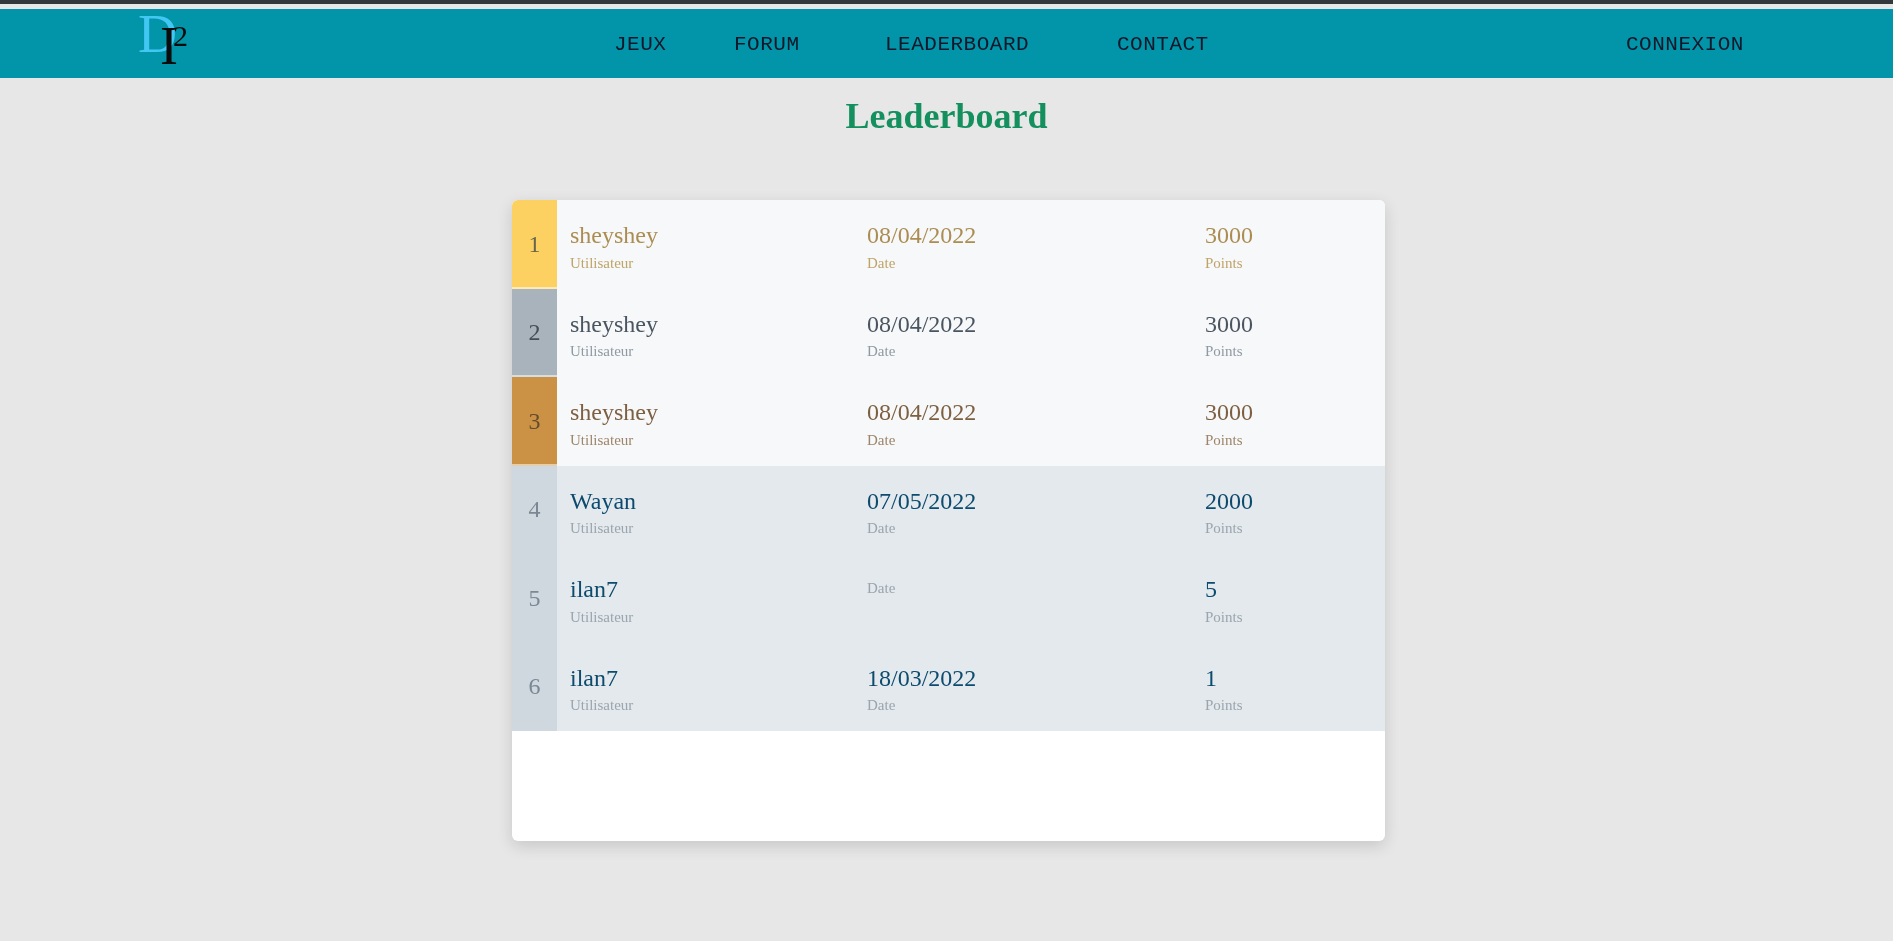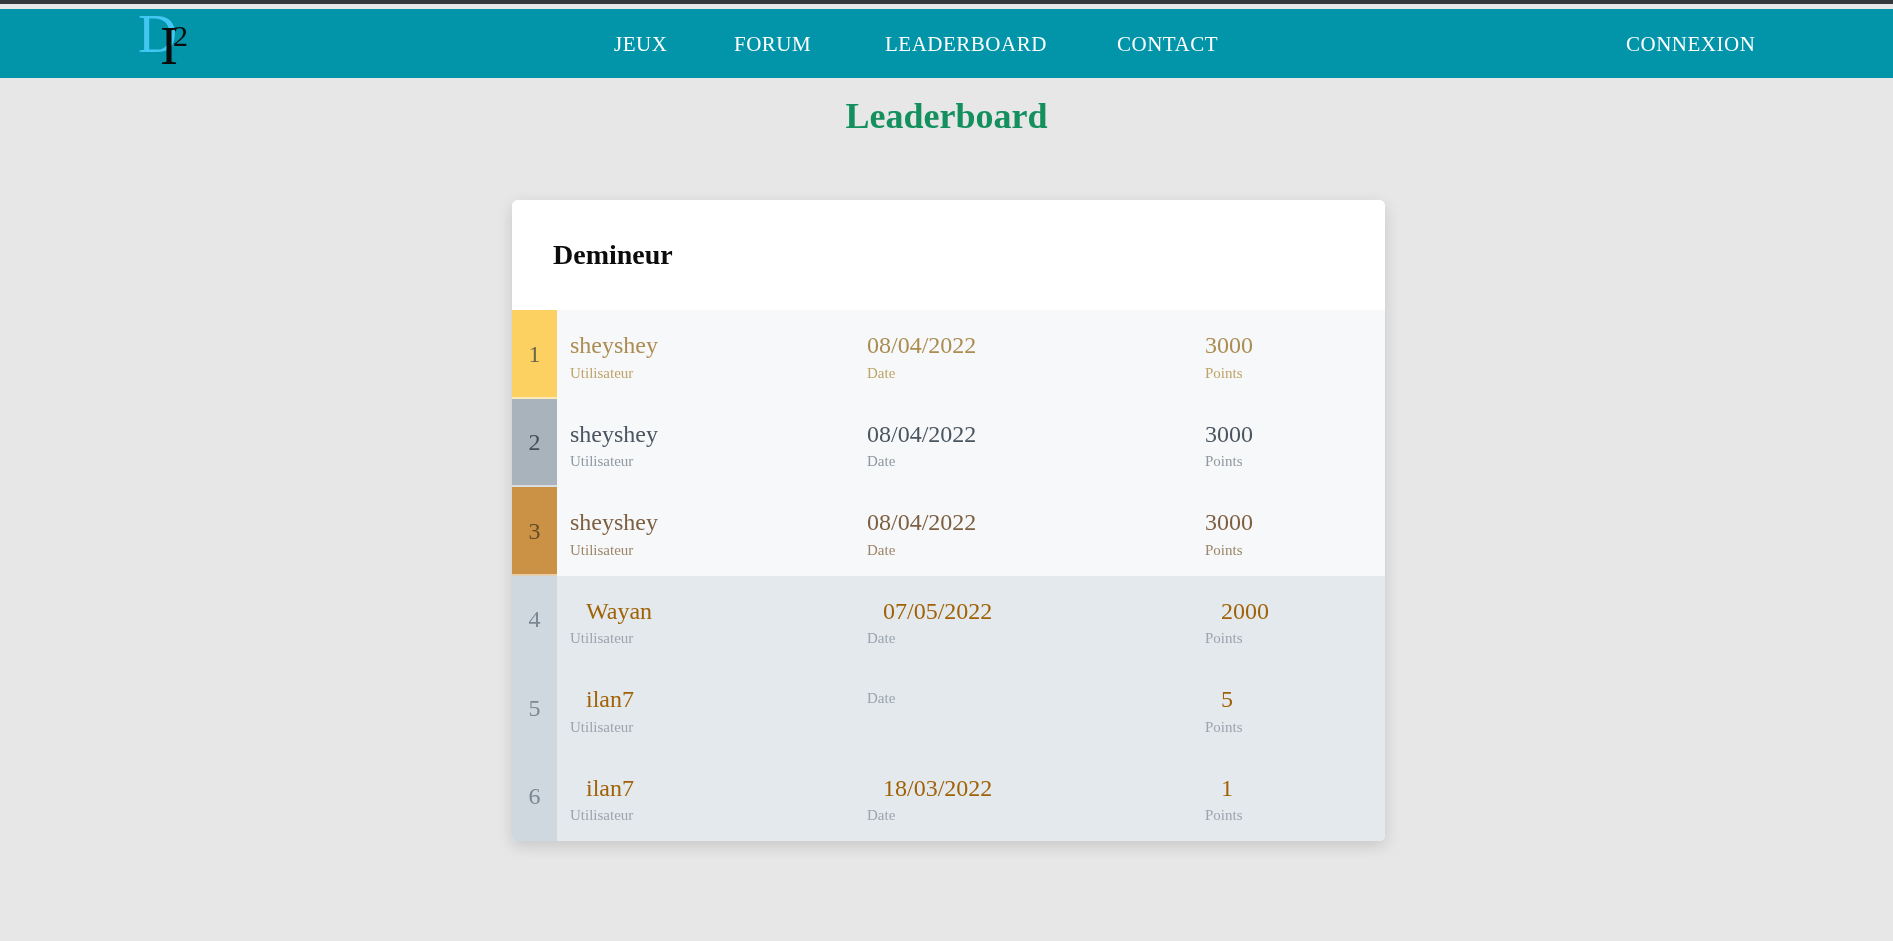--- a/index.html
+++ b/index.html
@@ -21,22 +21,22 @@
   }
   .logo {
     position:absolute; left:138px; top:-2px;
     cursor:pointer; white-space:nowrap; line-height:1;
   }
   .logo-d { font-size:54px; color:#41c7f2; }
   .logo-i { font-size:54px; color:#0b0b0b; margin-left:-17px; position:relative; top:12px; }
   .logo-sup { font-size:30px; color:#0b0b0b; position:relative; top:-6px; margin-left:-5px; }
   .nav-link {
     position:absolute; top:50%; transform:translateY(-50%);
-    color:#ffffff; font-size:21px; letter-spacing:.5px;
-    text-decoration:none; cursor:pointer; white-space:nowrap;
+    color:#0f172a; font-size:21px; letter-spacing:.5px;
+    text-decoration:none; cursor:pointer; white-space:nowrap;font-family:Liberation Mono, monospace;
   }
   .nav-jeux        { left:614px; }
   .nav-forum       { left:734px; }
   .nav-leaderboard { left:885px; }
   .nav-contact     { left:1117px; }
   .nav-connexion   { left:1626px; }
   
   .page-title {
     position:absolute; top:95px; left:0; width:100%;
     text-align:center; font-size:36px; font-weight:bold;
@@ -75,21 +75,21 @@
   .tier-gold   .rank { background:#fcd162; color:#67664d; box-shadow:inset 0 -2px 0 rgba(255,255,255,.55); }
   .tier-silver .rank { background:#a9b3bb; color:#434e58; box-shadow:inset 0 -2px 0 rgba(255,255,255,.55); }
   .tier-bronze .rank { background:#cb9246; color:#644c2b; box-shadow:inset 0 -2px 0 rgba(255,255,255,.55); }
   .tier-muted  .rank { background:#ced8de; color:#7b8893; }
   .tier-gold   .main { color:#ab8d51; }
   .tier-gold   .label { color:#bfa468; }
   .tier-silver .main { color:#4a5560; }
   .tier-silver .label { color:#8f99a1; }
   .tier-bronze .main { color:#7d5f41; }
   .tier-bronze .label { color:#9d8569; }
-  .tier-muted  .main { color:#a16207;margin-left:16px; }
+  .tier-muted  .main { color:#0c4a6e; }
   .tier-muted  .label { color:#9ba5ae; }
 </style>
 </head>
 <body>
 
 <div class="topstrip"></div>
 
 <header class="navbar">
   <div class="logo">
     <span class="logo-d">D</span><span class="logo-i">I</span><span class="logo-sup">2</span>
@@ -97,23 +97,20 @@
   <a class="nav-link nav-jeux">JEUX</a>
   <a class="nav-link nav-forum">FORUM</a>
   <a class="nav-link nav-leaderboard">LEADERBOARD</a>
   <a class="nav-link nav-contact">CONTACT</a>
   <a class="nav-link nav-connexion">CONNEXION</a>
 </header>
 
 <h1 class="page-title">Leaderboard</h1>
 
 <section class="card">
-  <div class="card-header">
-    <h2>Demineur</h2>
-  </div>
   <div id="rows">
   <div class="row tier-gold">
     <div class="rank">1</div>
     <div class="cells">
       <div class="cell user">
         <div class="main u-main">sheyshey</div>
         <div class="label u-label">Utilisateur</div>
       </div>
       <div class="cell date">
         <div class="main d-main">08/04/2022</div>

